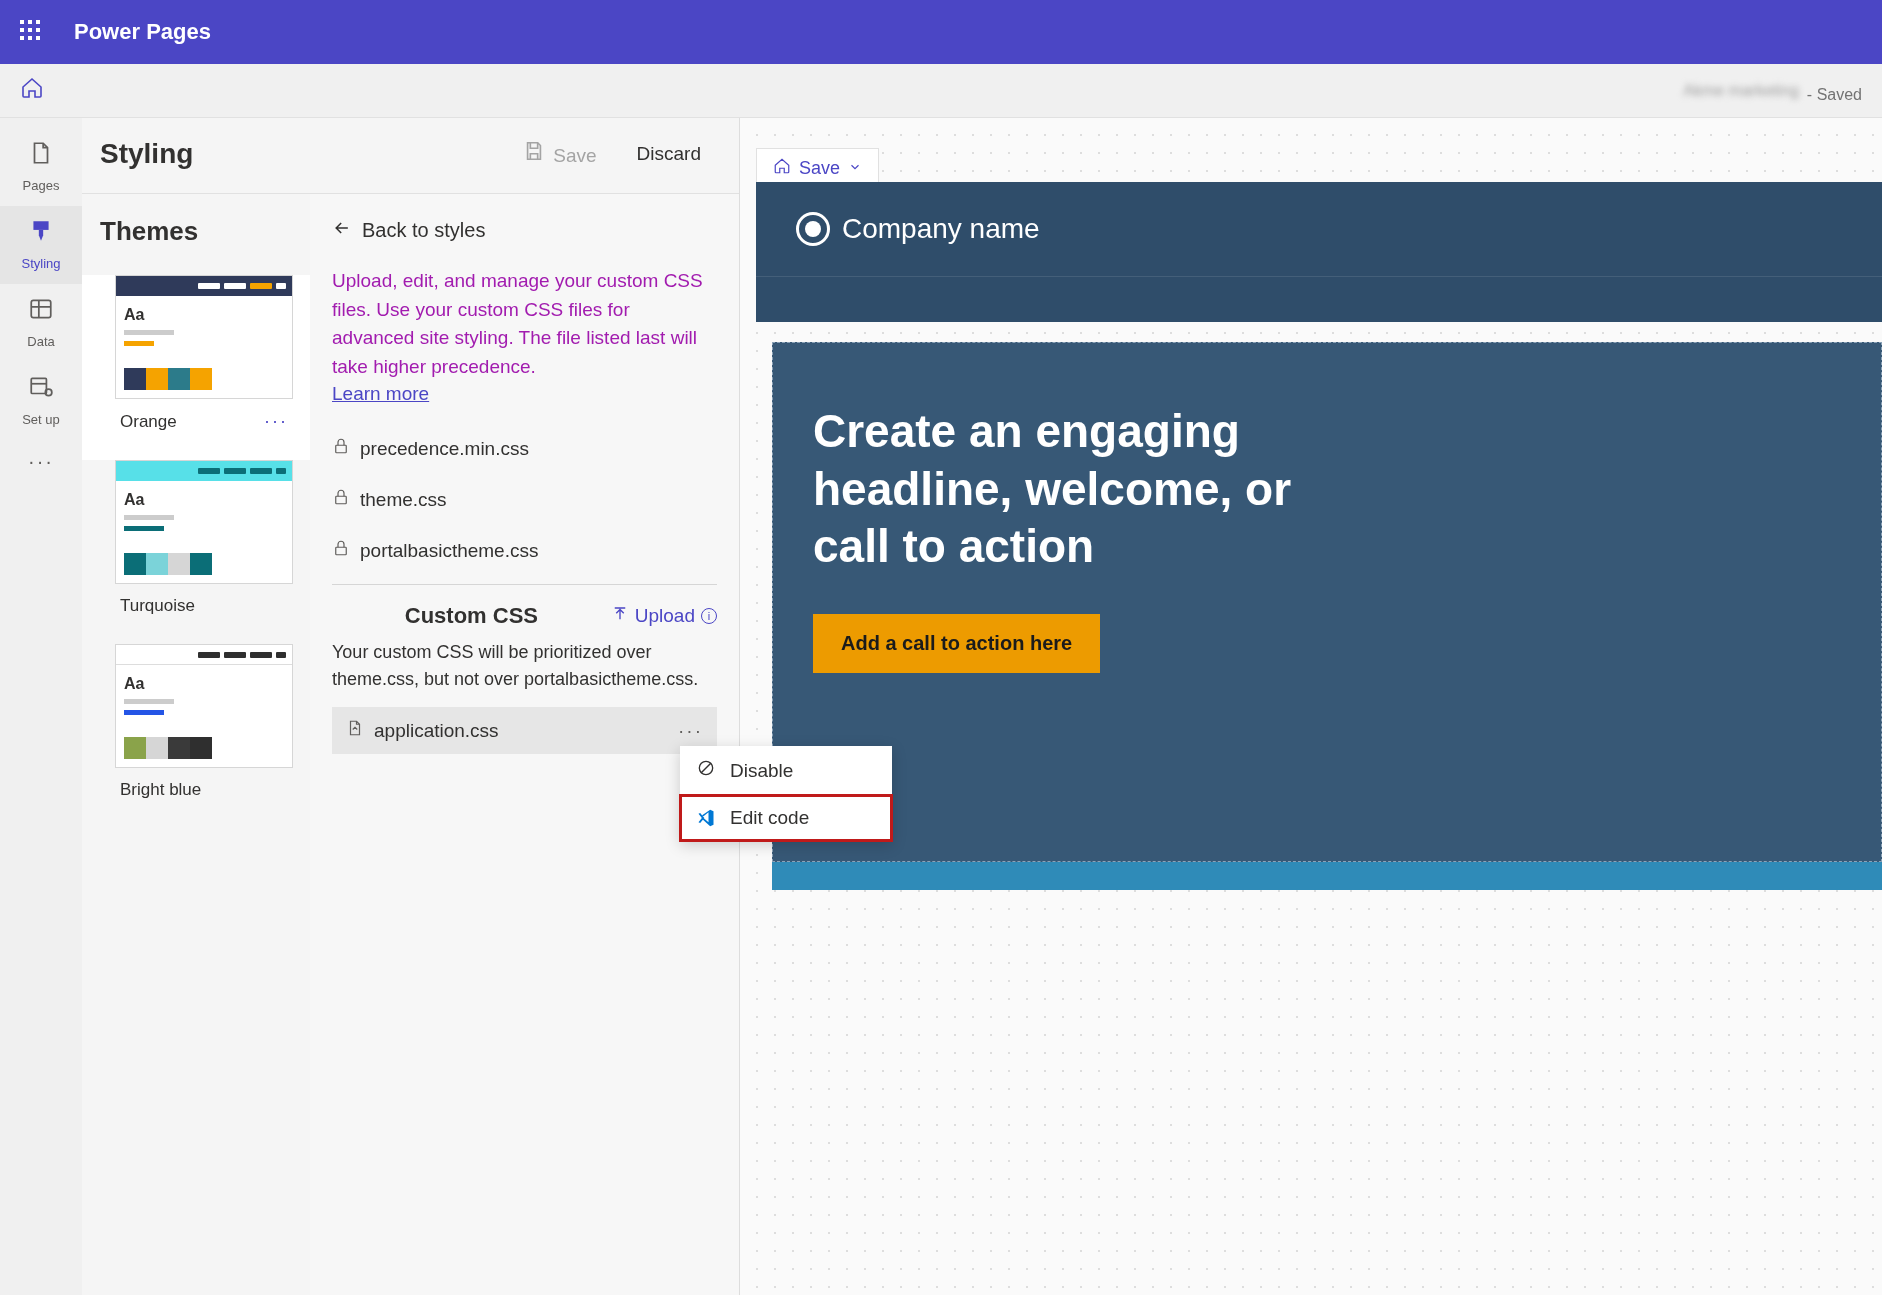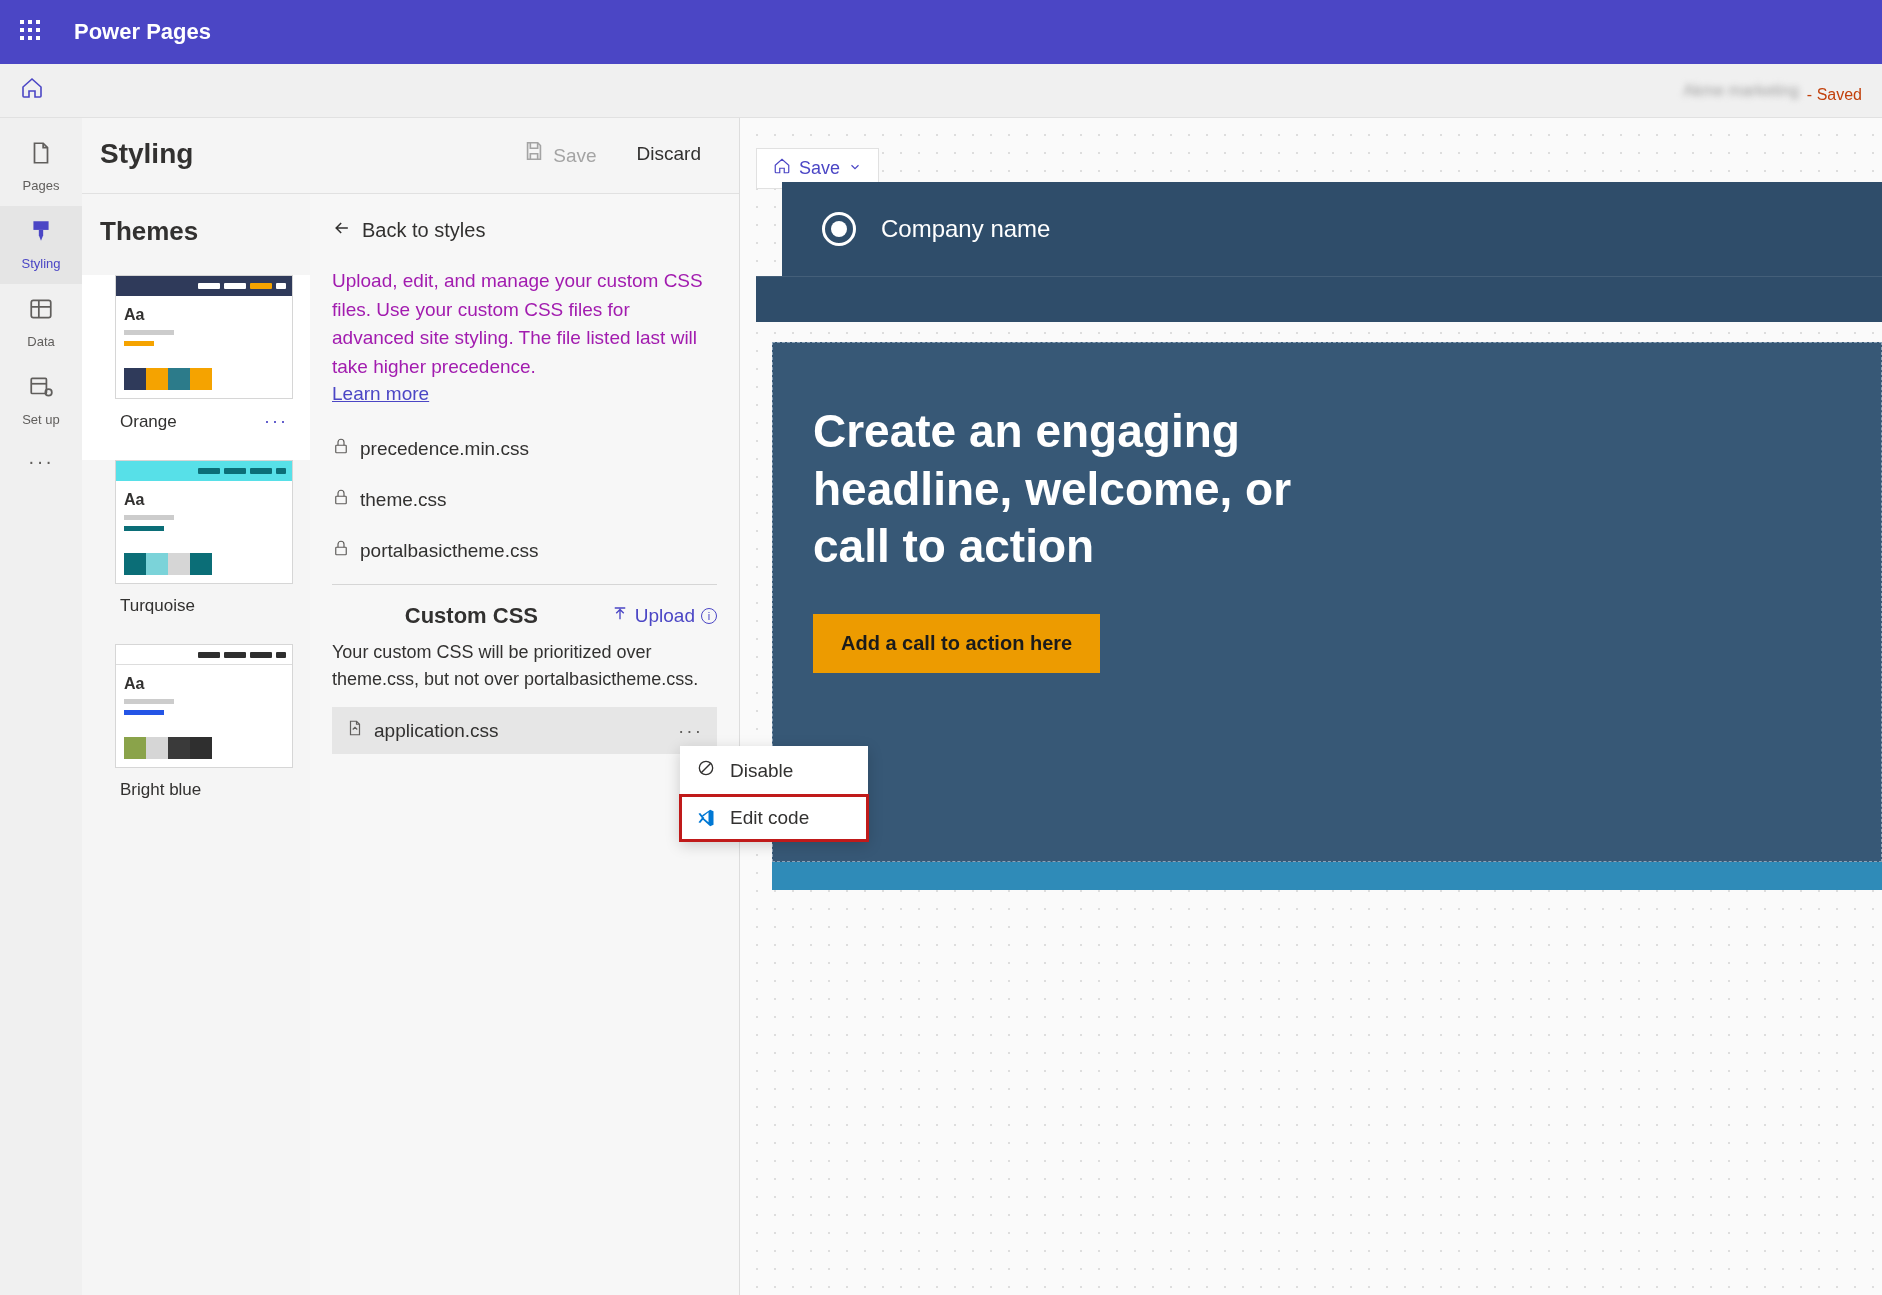--- a/index.html
+++ b/index.html
@@ -7,21 +7,21 @@
 
     .topbar { background: #4b46c5; color: #fff; height: 64px; display: flex; align-items: center; padding: 0 20px; }
     .waffle { width: 24px; height: 24px; display: grid; grid-template-columns: repeat(3,4px); grid-template-rows: repeat(3,4px); gap: 4px; margin-right: 30px; cursor: pointer; }
     .waffle span { background: #fff; width: 4px; height: 4px; }
     .brand { font-size: 22px; font-weight: 600; }
 
     .subbar { background: #f0f0f0; height: 54px; display: flex; align-items: center; padding: 0 20px; border-bottom: 1px solid #e1e1e1; }
     .home-icon { color: #4b46c5; font-size: 22px; }
     .flex-spacer { flex: 1; }
     .site-name { color: #9e9e9e; filter: blur(3px); margin-right: 8px; }
-    .saved-text { color: #c2410c; margin-top: 8px; }
+    .saved-text { color: #737373; margin-top: 8px; }
 
     .main { display: flex; height: calc(100vh - 118px); }
 
     .leftnav { width: 82px; background: #f0f0f0; display: flex; flex-direction: column; align-items: center; padding-top: 10px; }
     .leftnav-item { width: 100%; text-align: center; padding: 12px 0; cursor: pointer; color: #605e5c; }
     .leftnav-item.active { background: #e5e5e5; color: #4b46c5; }
     .leftnav-item .icon { font-size: 24px; display: block; margin-bottom: 4px; }
     .leftnav-item .label { font-size: 13px; }
     .leftnav-more { font-size: 20px; letter-spacing: 2px; margin-top: 10px; cursor: pointer; color: #605e5c; }
 
@@ -55,29 +55,29 @@
     .file-row.locked .lock { font-size: 17px; color: #605e5c; }
     .divider-line { border-top: 1px solid #d6d6d6; margin: 8px 0 18px 0; }
     .custom-css-header { display: flex; align-items: center; margin-bottom: 10px; }
     .custom-css-header h2 { font-size: 22px; font-weight: 700; flex: 1; text-align: center; }
     .upload-link { color: #4b46c5; font-size: 19px; display: flex; align-items: center; gap: 6px; cursor: pointer; }
     .info-circle { width: 16px; height: 16px; border: 1px solid #4b46c5; border-radius: 50%; display: inline-flex; align-items: center; justify-content: center; font-size: 11px; color: #4b46c5; }
     .custom-desc { font-size: 18px; color: #323130; line-height: 1.5; margin-bottom: 14px; }
     .custom-file { background: #e6e6e6; padding: 12px 14px; display: flex; align-items: center; gap: 10px; font-size: 19px; position: relative; }
     .custom-file .dots { margin-left: auto; color: #605e5c; cursor: pointer; letter-spacing: 2px; }
 
-    .context-menu { position: absolute; left: 680px; top: 746px; background: #fff; box-shadow: 0 4px 14px rgba(0,0,0,.18); width: 188px; z-index: 10; }
+    .context-menu { position: absolute; left: 680px; top: 746px; background: #fff; box-shadow: 0 4px 14px rgba(0,0,0,.18); width: 212px; z-index: 10; }
     .context-item { display: flex; align-items: center; gap: 14px; padding: 12px 16px; font-size: 19px; cursor: pointer; color: #323130; }
     .context-item.highlight { outline: 3px solid #c01a1a; outline-offset: -2px; }
     .vscode-icon { width: 20px; height: 20px; }
 
     .canvas { flex: 1; background: #fafafa; position: relative; background-image: radial-gradient(#ddd 1px, transparent 1px); background-size: 18px 18px; background-position: 8px 8px; }
     .breadcrumb-pill { position: absolute; top: 30px; left: 16px; background: #fff; padding: 8px 16px; display: flex; align-items: center; gap: 8px; color: #4b46c5; font-size: 18px; border: 1px solid #e1e1e1; cursor: pointer; }
     .preview { position: absolute; top: 64px; left: 16px; right: 0; bottom: 0; overflow: hidden; }
-    .pv-topbar { background: #2f4d6a; height: 94px; display: flex; align-items: center; padding: 0 40px; gap: 25px; color: #fff; font-size: 24px; font-weight: 400; margin-left: 26px; }
+    .pv-topbar { background: #2f4d6a; height: 94px; display: flex; align-items: center; padding: 0 40px; gap: 12px; color: #fff; font-size: 28px; font-weight: 400; }
     .pv-logo { width: 34px; height: 34px; border: 3px solid #fff; border-radius: 50%; position: relative; display:flex; align-items:center; justify-content:center; }
     .pv-logo::after { content:''; width:16px; height:16px; background:#fff; border-radius:50%; }
     .pv-strip { background: #2f4d6a; height: 46px; border-top: 1px solid rgba(255,255,255,.1); }
     .pv-hero { background: #375876; border: 1px dashed #8ba2b7; margin: 20px 0 0 16px; padding: 60px 40px 60px 40px; min-height: 520px; }
     .pv-hero h1 { color: #fff; font-size: 46px; font-weight: 700; line-height: 1.25; max-width: 560px; }
     .pv-cta { background: #ed9b00; color: #1b1b1b; font-size: 20px; font-weight: 700; padding: 18px 28px; border: none; margin-top: 38px; cursor: pointer; }
     .pv-footer-strip { background:#2f8bb8; height:28px; margin: 0 0 0 16px; }
 
     .themes-col::-webkit-scrollbar, .styles-col::-webkit-scrollbar { width: 8px; }
     .themes-col::-webkit-scrollbar-thumb, .styles-col::-webkit-scrollbar-thumb { background: #bdbdbd; border-radius: 4px; }

